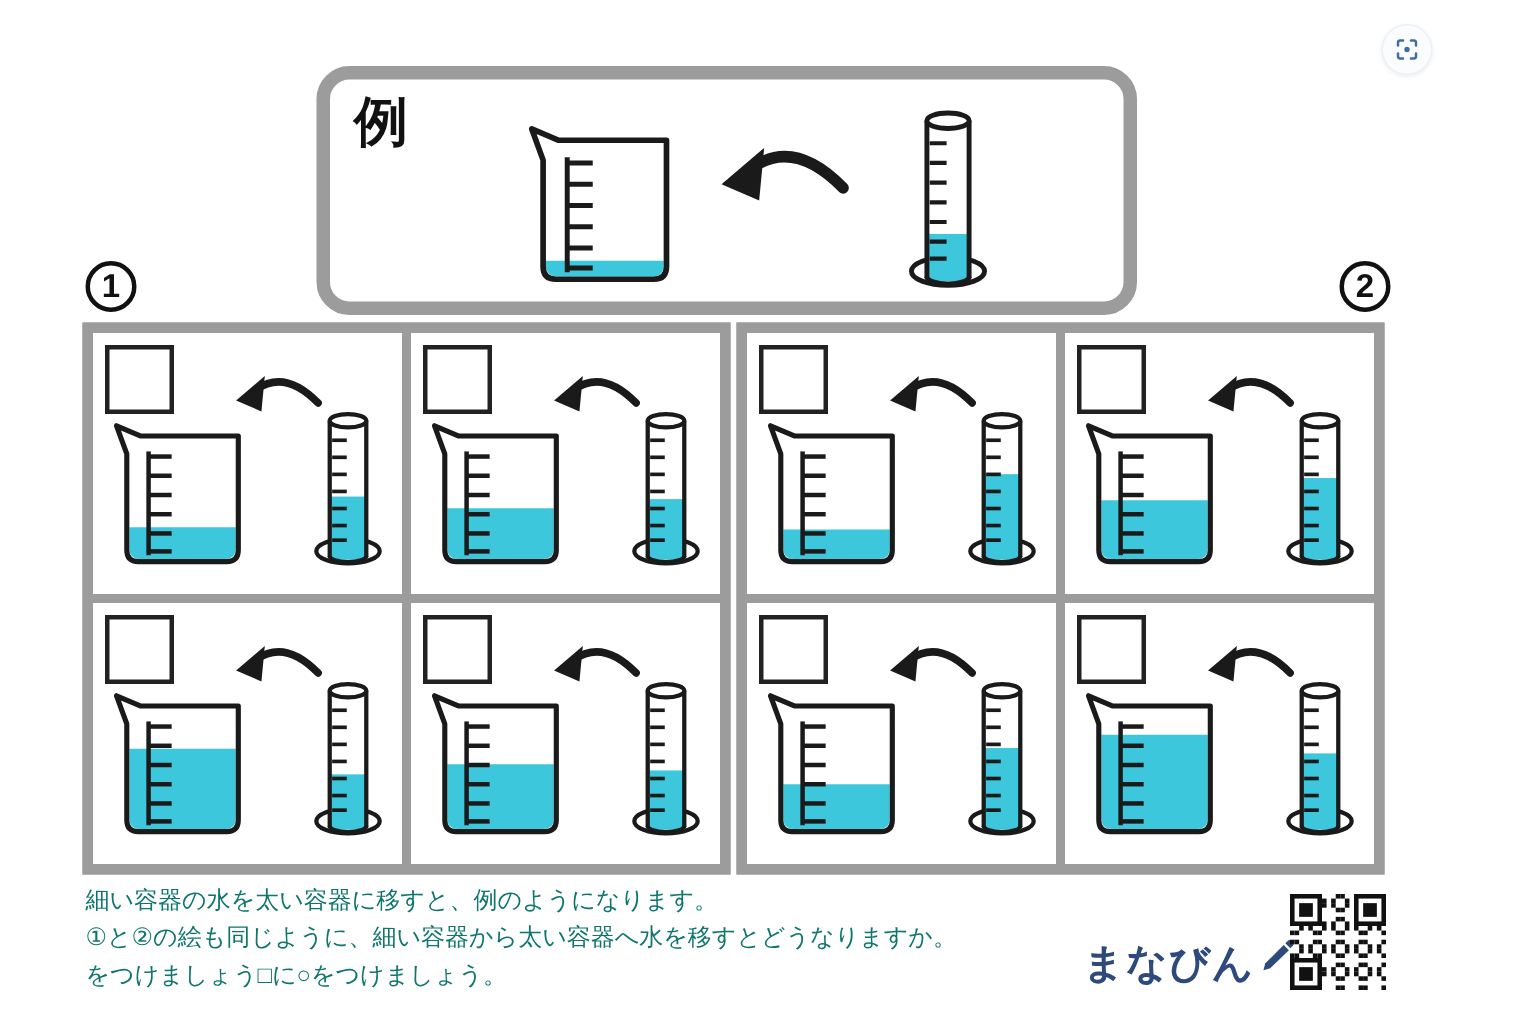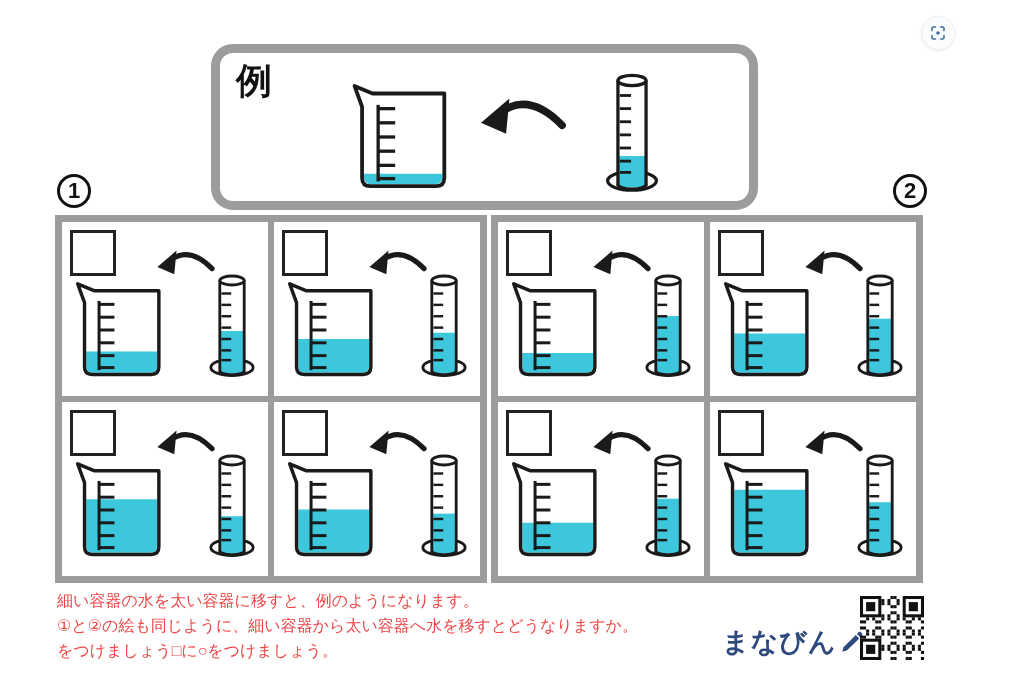--- a/index.html
+++ b/index.html
@@ -47,25 +47,25 @@
   .chk{
     position:absolute;left:8px;top:8px;width:46px;height:46px;
     border:3px solid #222;background:#fff;box-sizing:border-box;cursor:pointer;
   }
   .arr{position:absolute;left:92px;top:24px;}
   .bk{position:absolute;left:8px;top:56px;}
   .cy{position:absolute;left:144px;top:48px;}
   
   .instructions{
     position:absolute;left:57px;top:588px;width:650px;
-    font-size:16px;line-height:25px;color:#ef4444;
+    font-size:16px;line-height:25px;color:#0f766e;
   }
   
   .brand{
-    position:absolute;left:722px;top:624px;display:flex;align-items:center;
+    position:absolute;left:722px;top:624px;display:flex;align-items:flex-start;
     font-size:27px;font-weight:bold;letter-spacing:1px;
   }
   .brand-text{color:#2e4a7d;}
   .brand-pencil{margin-left:2px;display:flex;}
   .qr{position:absolute;left:860px;top:596px;width:64px;height:64px;}
 </style>
 </head>
 <body>
 
 <div class="lens-btn">

